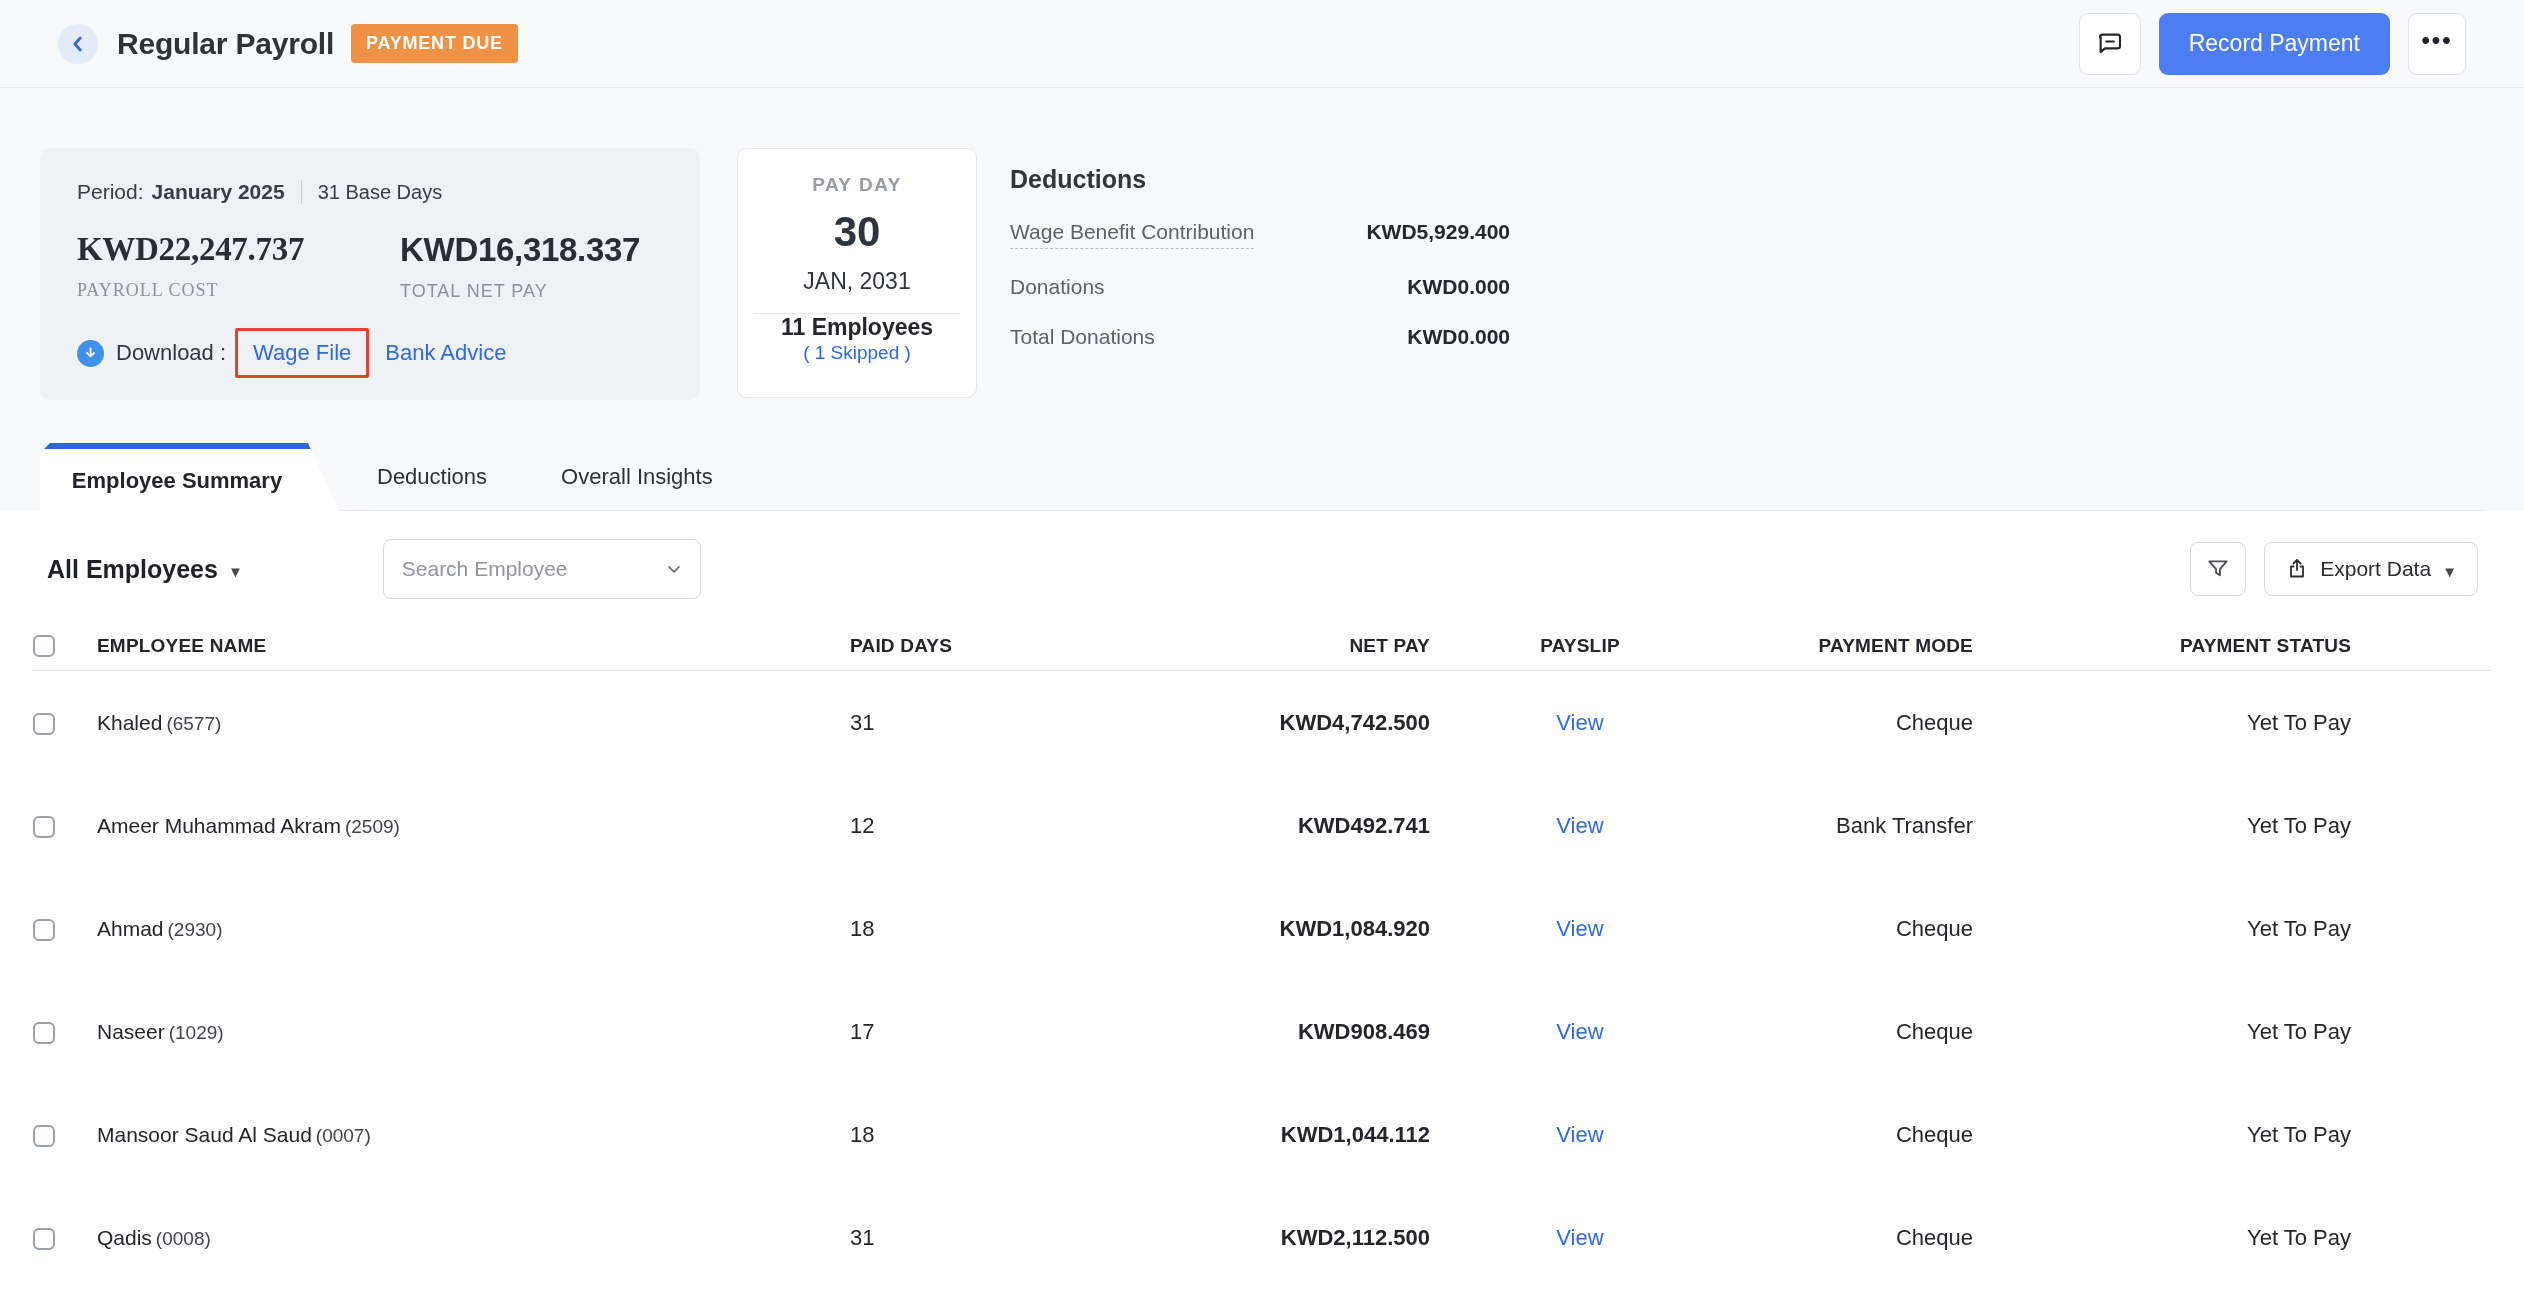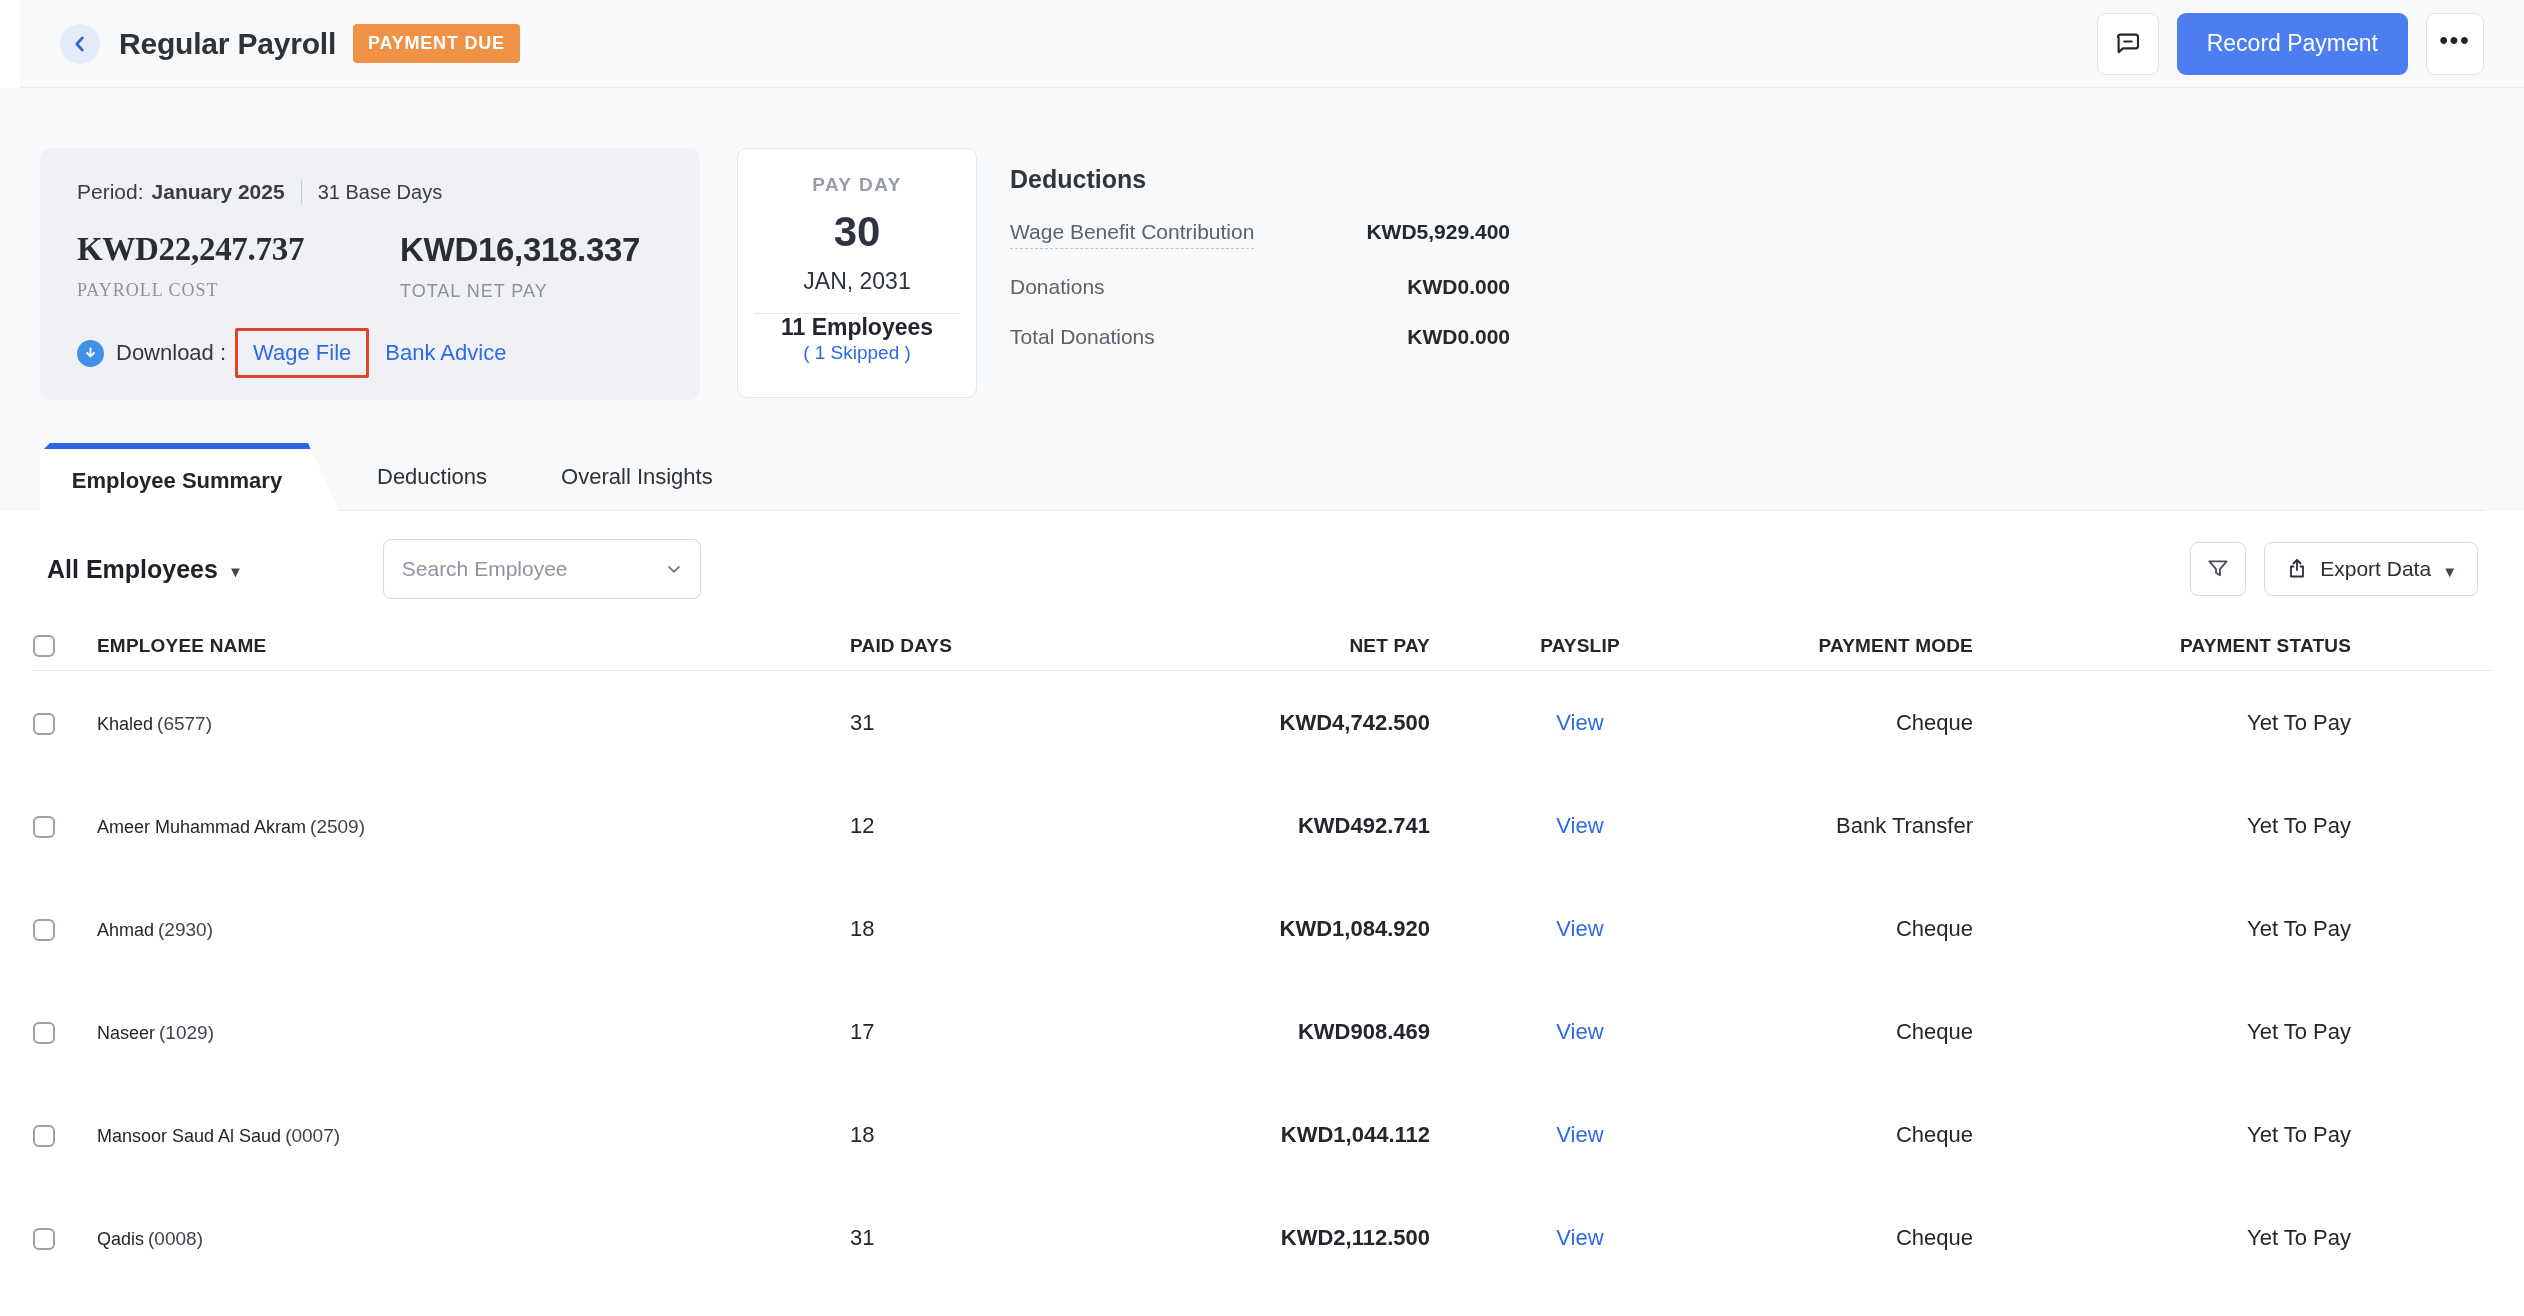--- a/index.html
+++ b/index.html
@@ -11,22 +11,21 @@
   }
   a { text-decoration: none; cursor: pointer; }
 
   
   .topbar {
     height: 88px;
     background: #f8f9fb;
     border-bottom: 1px solid #e9ebf0;
     display: flex;
     align-items: center;
-    padding: 0 40px;
-    margin-left: 20px;
+    padding: 0 58px;
   }
   .back-btn {
     width: 40px; height: 40px; border-radius: 50%;
     background: #e4ebf8;
     display: flex; align-items: center; justify-content: center;
     cursor: pointer; flex: 0 0 auto;
   }
   .page-title {
     font-size: 30px; font-weight: 600; color: #2f3237;
     margin-left: 19px; letter-spacing: -0.2px;
@@ -164,21 +163,21 @@
   .thead { height: 50px; border-bottom: 1px solid #e5e7eb; }
   .th { font-size: 19px; font-weight: 700; color: #24262c; letter-spacing: 0.2px; }
   .trow { height: 103px; }
   .cell { font-size: 22px; color: #24262c; }
   .al { text-align: left; } .ar { text-align: right; } .ac { text-align: center; }
   .checkbox {
     display: inline-block; width: 22px; height: 22px;
     border: 2px solid #9aa1ac; border-radius: 6px; background: #ffffff;
     cursor: pointer; vertical-align: middle;
   }
-  .emp-name { font-size: 18px; color: #24262c; }
+  .emp-name { font-size: 21px; color: #24262c; }
   .emp-id { font-size: 19px; color: #3f434b; margin-left: 4px; }
   .c-net { font-weight: 600; }
   .view-link { color: #2d6ae3; font-size: 22px; }
   svg { display: block; }
 </style>
 </head>
 <body>
 
 <div class="topbar">
   <div class="back-btn">

